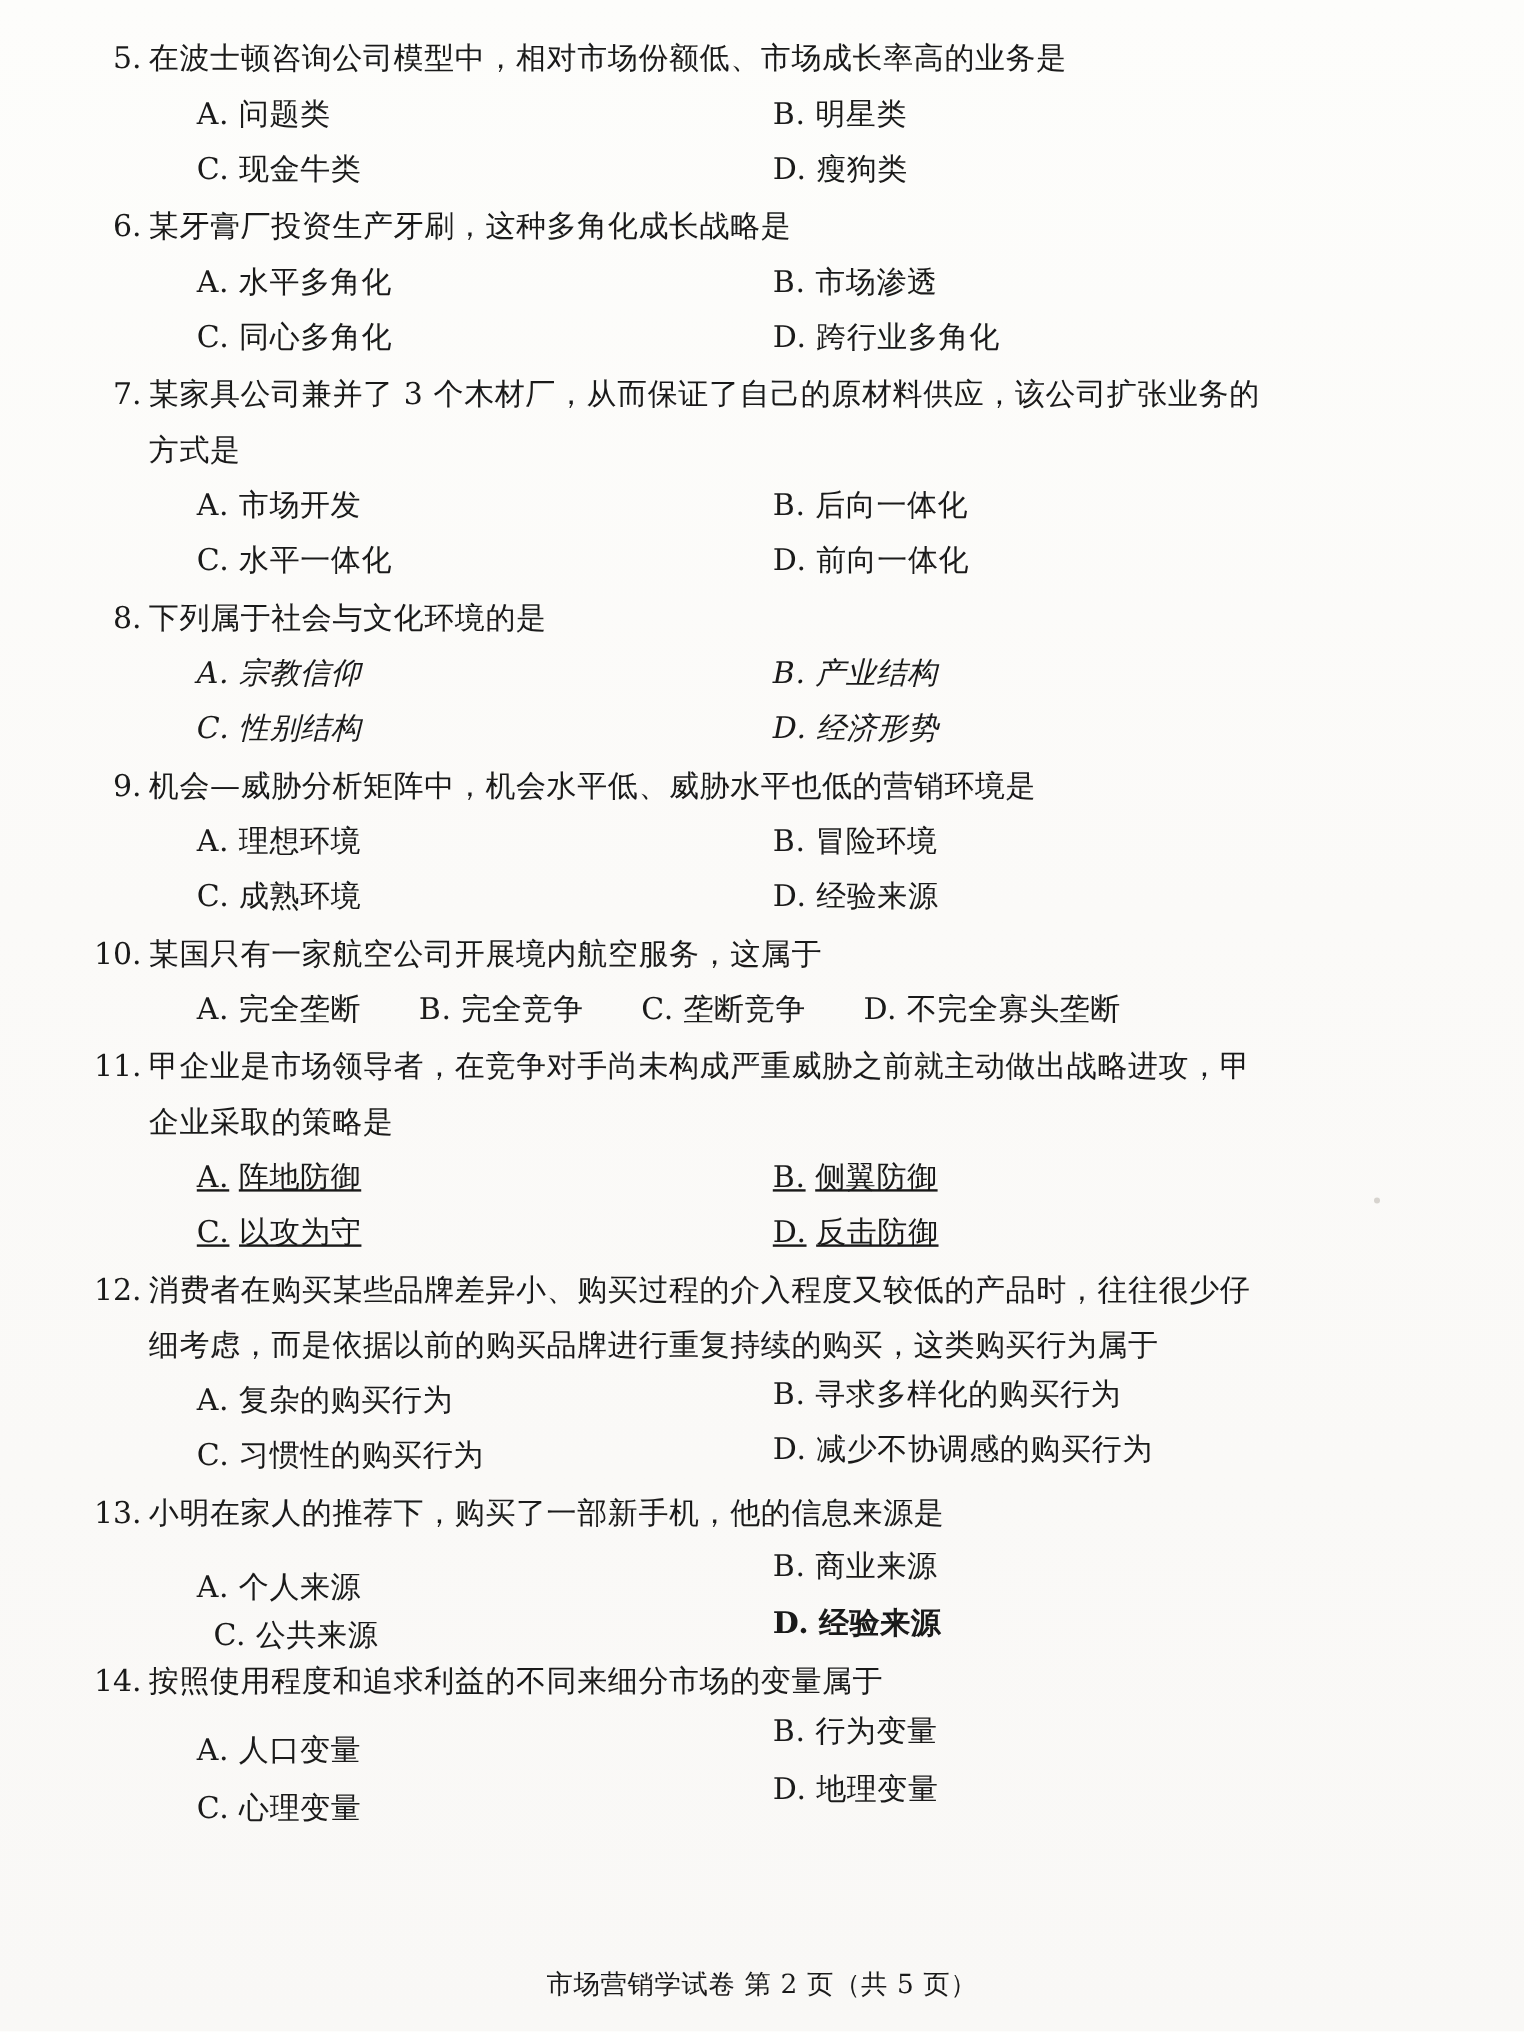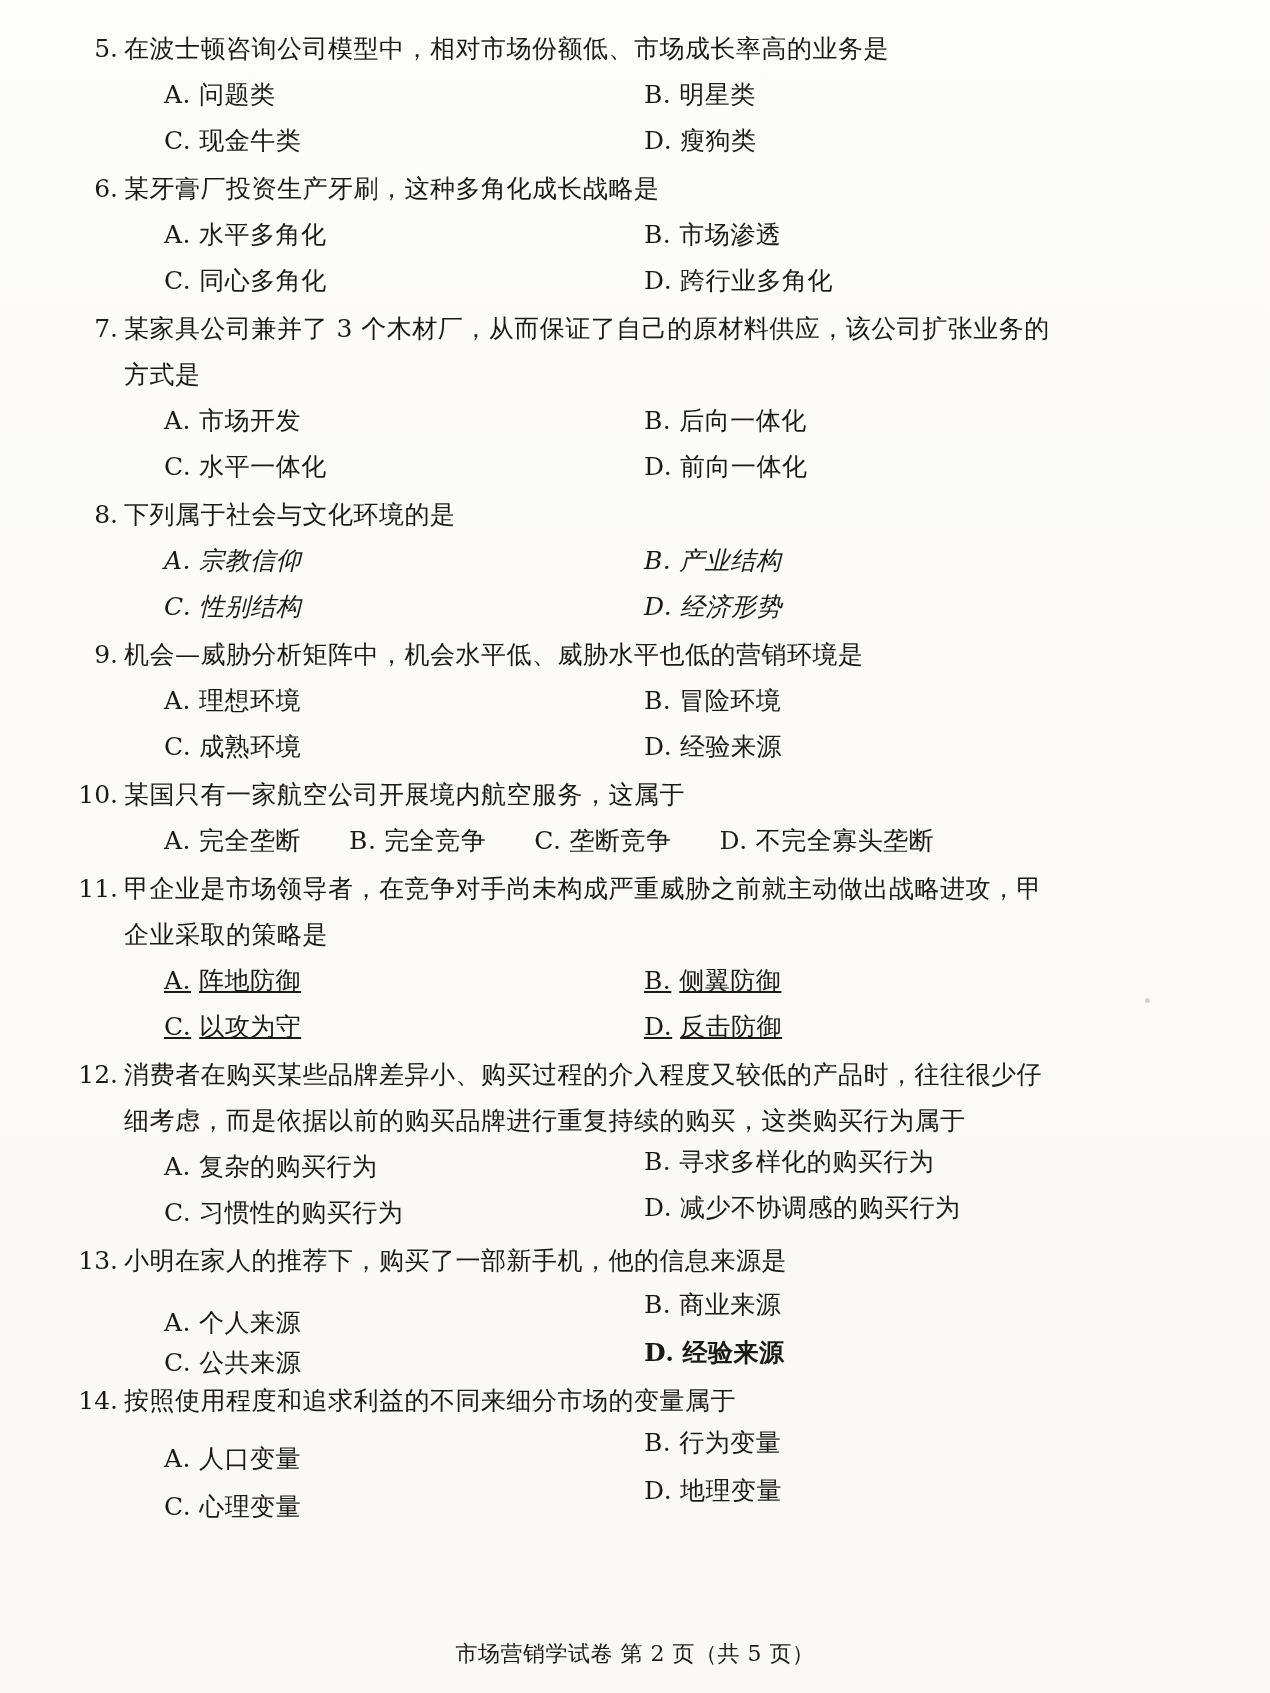--- a/index.html
+++ b/index.html
@@ -85,21 +85,21 @@
   .q.q7 .opts { grid-template-columns: 480px 1fr; }
   .q.q8 .opts { grid-template-columns: 480px 1fr; font-style: italic; }
   .q.q9 .opts { grid-template-columns: 480px 1fr; }
   .q.q11 .opts { grid-template-columns: 480px 1fr; text-decoration: underline; }
   .q.q12 .opts { grid-template-columns: 480px 1fr; }
   .q.q13 .opts { grid-template-columns: 480px 1fr; }
   .q.q14 .opts { grid-template-columns: 480px 1fr; }
 
   
   .q13 .opt-a { position: relative; top: 16px; }
-  .q13 .opt-c { position: relative; top: 10px; }
+  .q13 .opt-c { position: relative; top: 10px; margin-left: 14px; }
   .q14 .opt-a { position: relative; top: 12px; }
   .q14 .opt-c { position: relative; top: 14px; }
   .q14 .opt-b { position: relative; top: -4px; }
   .q14 .opt-d { position: relative; top: -2px; }
   .q13 .opt-b { position: relative; top: -2px; }
   .q13 .opt-d { position: relative; top: 0px; font-weight: bold; }
 
   .q12 .opt-b, .q12 .opt-d { position: relative; top: -5px; }
 
   .footer {

